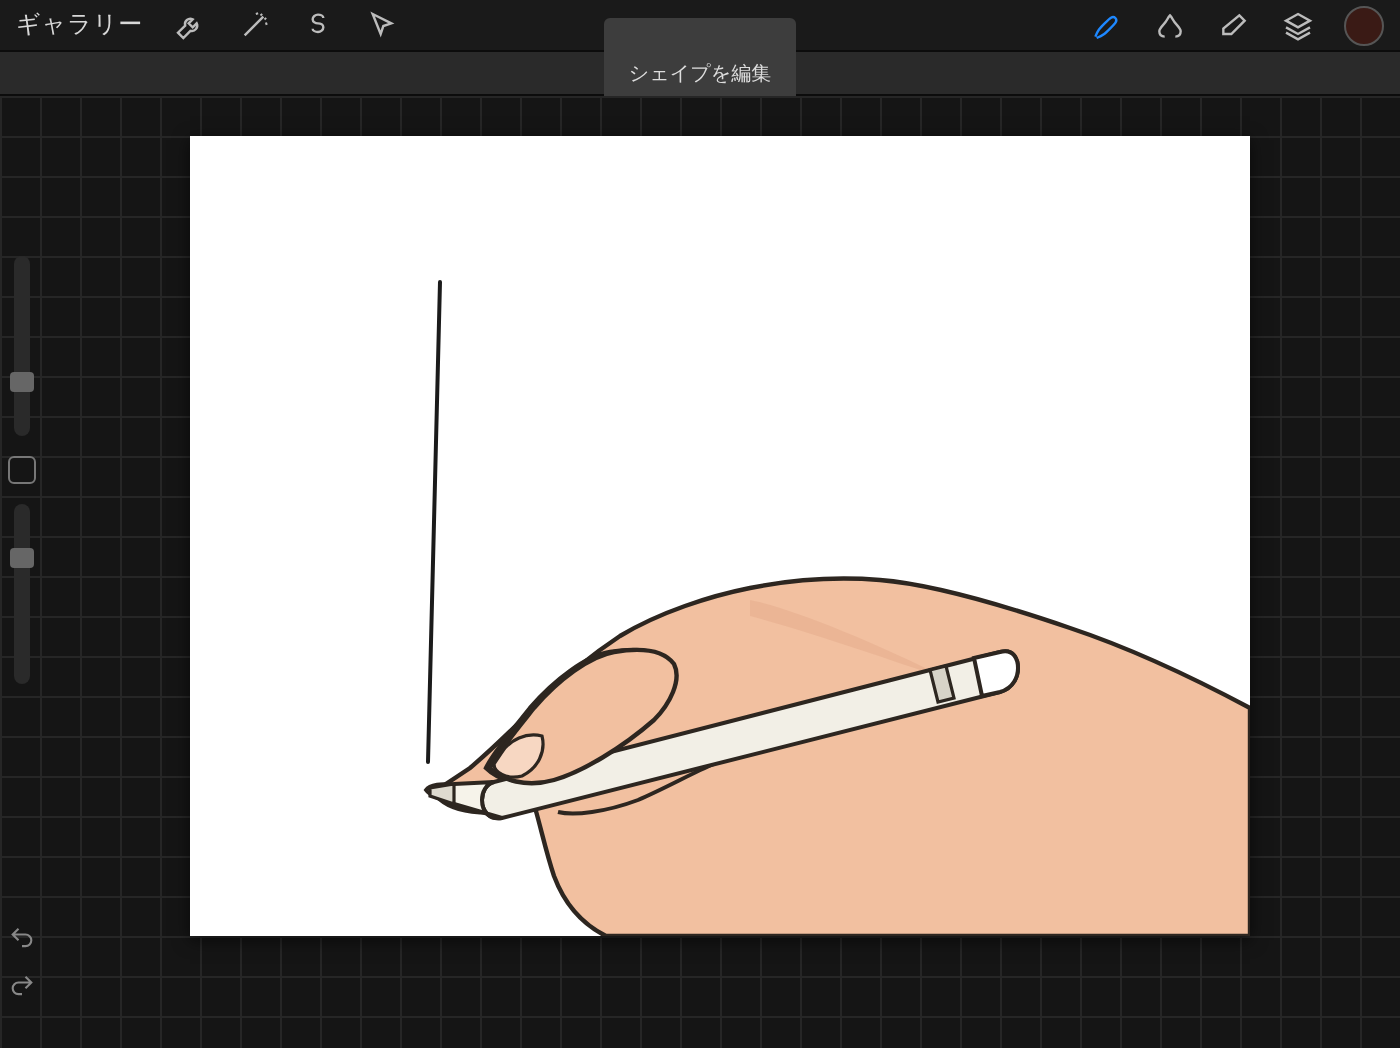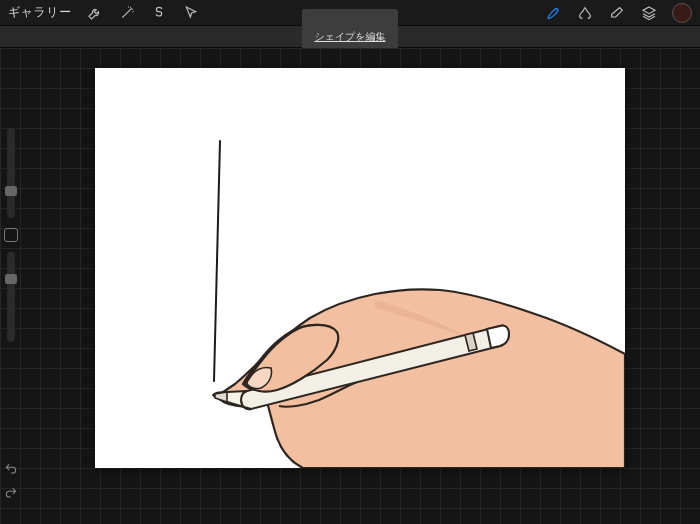--- a/index.html
+++ b/index.html
@@ -29,21 +29,21 @@
     cursor: pointer;
   }
 
   
   .pillbar {
     height: 22px; display: flex; align-items: center; justify-content: center;
     background: #2a2a2a; border-bottom: 1px solid #0c0c0c;
   }
   .pill {
     background: #3d3d3d; color: #ddd; font-size: 10px;
-    padding: 21px 12px; border-radius: 3px; cursor: pointer; text-decoration: underline;
+    padding: 21px 12px; border-radius: 3px; cursor: pointer;
   }
 
   
   .workspace {
     position: absolute; top: 48px; left: 0; right: 0; bottom: 0;
     background: #151515;
     background-image:
       linear-gradient(#262626 1px, transparent 1px),
       linear-gradient(90deg, #262626 1px, transparent 1px);
     background-size: 20px 20px;

